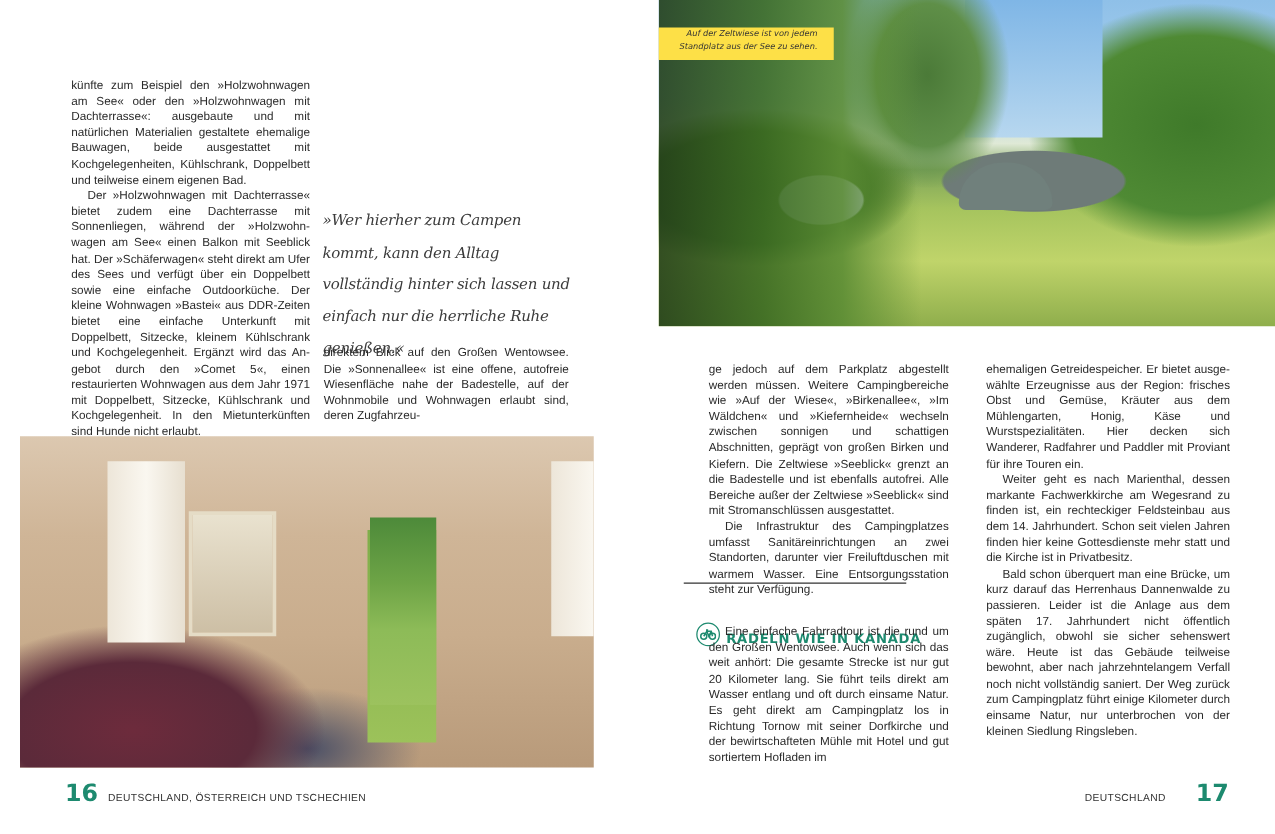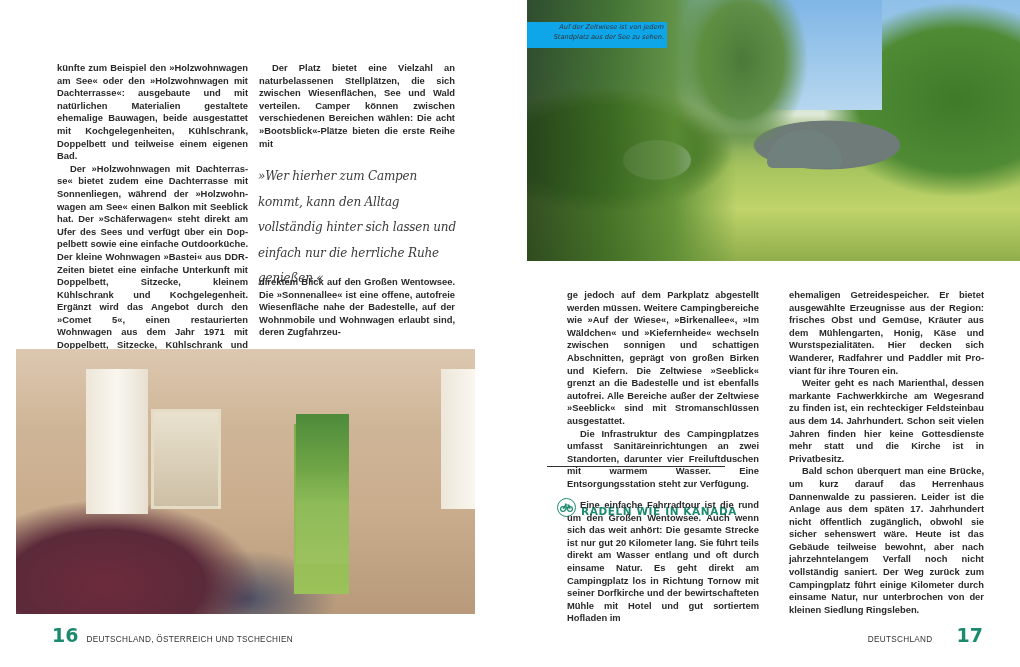--- a/index.html
+++ b/index.html
@@ -1,38 +1,38 @@
 <!DOCTYPE html>
 <html><head>
 <meta charset="utf-8">
 <style>
   * { box-sizing: border-box; margin: 0; padding: 0; }
   html, body { width: 1020px; height: 667px; background: #ffffff; overflow: hidden; }
   body { position: relative; font-family: "Liberation Sans", sans-serif; color: #2b2b2b; }
   .spread { position: relative; width: 1020px; height: 667px; }
   .col { position: absolute; font-size: 9.4px; line-height: 12.6px; text-align: justify; hyphens: manual; color: #2a2a2a; }
-  .col p { margin: 0; font-weight: bold; }
+  .col p { margin: 0; }
   .col p.indent { text-indent: 13px; }
   .quote { position: absolute; left: 258px; top: 164px; width: 205px; font-family: "DejaVu Serif", serif; font-style: italic; font-size: 12px; line-height: 25.5px; color: #3a3a3a; letter-spacing: -0.2px; }
   .photo { position: absolute; overflow: hidden; }
   .photo-camp { left: 527px; top: 0; width: 493px; height: 261px;
     background:
       radial-gradient(ellipse 120px 40px at 300px 145px, #6e7b78 0%, #6e7b78 60%, transparent 62%),
       radial-gradient(ellipse 60px 35px at 130px 160px, #b8c6d6 0%, #b8c6d6 55%, transparent 58%),
       radial-gradient(ellipse 180px 90px at 80px 150px, #2f5a1d 0%, #3e6f22 50%, transparent 70%),
       radial-gradient(ellipse 180px 130px at 430px 100px, #3f7a2a 0%, #4f8a34 55%, transparent 75%),
       linear-gradient(180deg, #8fc0e8 0%, #a9d1ee 30%, #dfe9d6 44%, #7ea45a 52%, #a6c45e 64%, #c0d46a 80%, #8fae4c 100%);
   }
   .photo-camp .trees-left { position: absolute; left: 0; top: 0; width: 210px; height: 261px;
     background: linear-gradient(90deg, #24401a 0%, #3b6a22 40%, #5b8c34 70%, rgba(91,140,52,0) 100%); opacity: .9; }
   .photo-camp .tree-mid { position: absolute; left: 150px; top: 0; width: 130px; height: 150px;
     background: radial-gradient(ellipse at 50% 40%, #4b7a38 0%, #5f8f48 45%, rgba(95,143,72,0) 72%); }
   .photo-camp .tent { position: absolute; left: 240px; top: 130px; width: 75px; height: 38px; border-radius: 50% 50% 6px 6px / 90% 90% 6px 6px; background: #70807c; }
   .photo-camp .sky { position: absolute; left: 245px; top: 0; width: 110px; height: 110px; background: linear-gradient(180deg, #7fb6e6, #b7d7ef); }
-  .caption-top { position: absolute; left: 527px; top: 22px; width: 140px; height: 26px; background: #0ea5e9; font-family: "DejaVu Sans", sans-serif; font-style: italic; font-size: 6.6px; line-height: 10px; text-align: right; padding-right: 3px; color: #333; }
+  .caption-top { position: absolute; left: 527px; top: 22px; width: 140px; height: 26px; background: #fde047; font-family: "DejaVu Sans", sans-serif; font-style: italic; font-size: 6.6px; line-height: 10px; text-align: right; padding-right: 13px; color: #333; }
   .photo-wagon { left: 16px; top: 349px; width: 459px; height: 265px;
     background:
       linear-gradient(180deg, #7fae4a 0%, #9cc25a 100%) 278px 75px / 55px 170px no-repeat,
       radial-gradient(ellipse 220px 120px at 90px 235px, #6d2b3c 0%, #5b2a3a 45%, rgba(91,42,58,0) 70%),
       radial-gradient(ellipse 130px 70px at 230px 250px, #4a4f66 0%, rgba(74,79,102,0) 70%),
       linear-gradient(180deg, #dcc8b0 0%, #cfb597 30%, #c9ad8d 60%, #b89a7a 100%);
   }
   .photo-wagon .window { position: absolute; left: 135px; top: 60px; width: 70px; height: 100px; background: linear-gradient(180deg,#e9e2cf,#cdbfa5); border: 3px solid #e5dcc6; }
   .photo-wagon .curtain-l { position: absolute; left: 70px; top: 20px; width: 62px; height: 145px; background: linear-gradient(90deg,#ede6d9,#faf7f0,#e7dfd0); }
   .photo-wagon .curtain-r { position: absolute; left: 425px; top: 20px; width: 34px; height: 140px; background: linear-gradient(90deg,#ede6d9,#faf7f0); }
@@ -50,23 +50,20 @@
 </head>
 <body>
 
 <div class="spread">
 
   <div class="col" style="left:57px; top:62px; width:191px;">
     <p>künfte zum Beispiel den »Holzwohnwagen am See« oder den »Holzwohnwagen mit Dachterras­se«: ausgebaute und mit natürlichen Materialien gestaltete ehemalige Bauwagen, beide ausgestat­tet mit Kochgelegenheiten, Kühlschrank, Doppel­bett und teilweise einem eigenen Bad.</p>
     <p class="indent">Der »Holzwohnwagen mit Dachterras­se« bietet zudem eine Dachterrasse mit Sonnenliegen, während der »Holzwohn­wagen am See« einen Balkon mit Seeblick hat. Der »Schäferwagen« steht direkt am Ufer des Sees und verfügt über ein Dop­pelbett sowie eine einfache Outdoorküche. Der kleine Wohnwagen »Bastei« aus DDR-Zeiten bietet eine einfache Unterkunft mit Doppelbett, Sitzecke, kleinem Kühlschrank und Kochgelegenheit. Ergänzt wird das An­gebot durch den »Comet 5«, einen restaurierten Wohnwagen aus dem Jahr 1971 mit Doppelbett, Sitzecke, Kühlschrank und Kochgelegenheit. In den Mietunterkünften sind Hunde nicht erlaubt.</p>
   </div>
 
-  <div class="col" style="left:259px; top:62px; width:196px;">
-    <p class="indent">Der Platz bietet eine Vielzahl an naturbelasse­nen Stellplätzen, die sich zwischen Wiesenflächen, See und Wald verteilen. Camper können zwi­schen verschiedenen Bereichen wählen: Die acht »Bootsblick«-Plätze bieten die erste Reihe mit</p>
-  </div>
 
   <div class="quote">»Wer hierher zum Campen kommt, kann den Alltag vollständig hinter sich lassen und einfach nur die herrliche Ruhe genießen.«</div>
 
   <div class="col" style="left:259px; top:276px; width:196px;">
     <p>direktem Blick auf den Großen Wentowsee. Die »Sonnenallee« ist eine offene, autofreie Wiesen­fläche nahe der Badestelle, auf der Wohnmobile und Wohnwagen erlaubt sind, deren Zugfahrzeu-</p>
   </div>
 
   <div class="photo photo-wagon">
     <div class="curtain-l"></div>
     <div class="window"></div>

